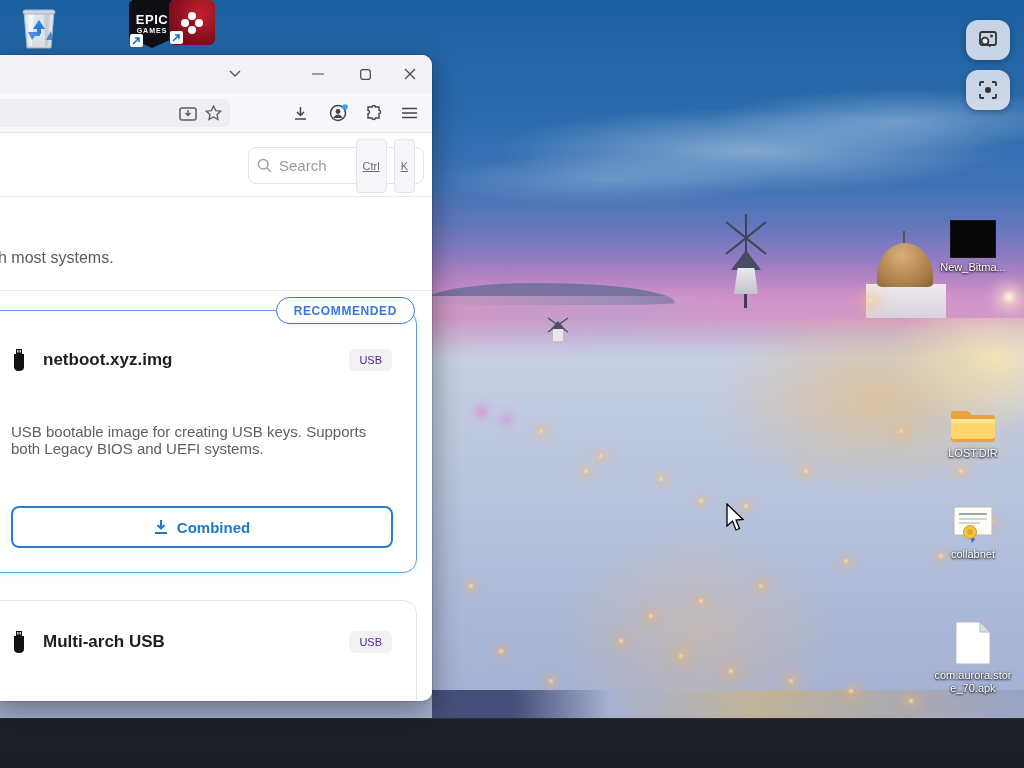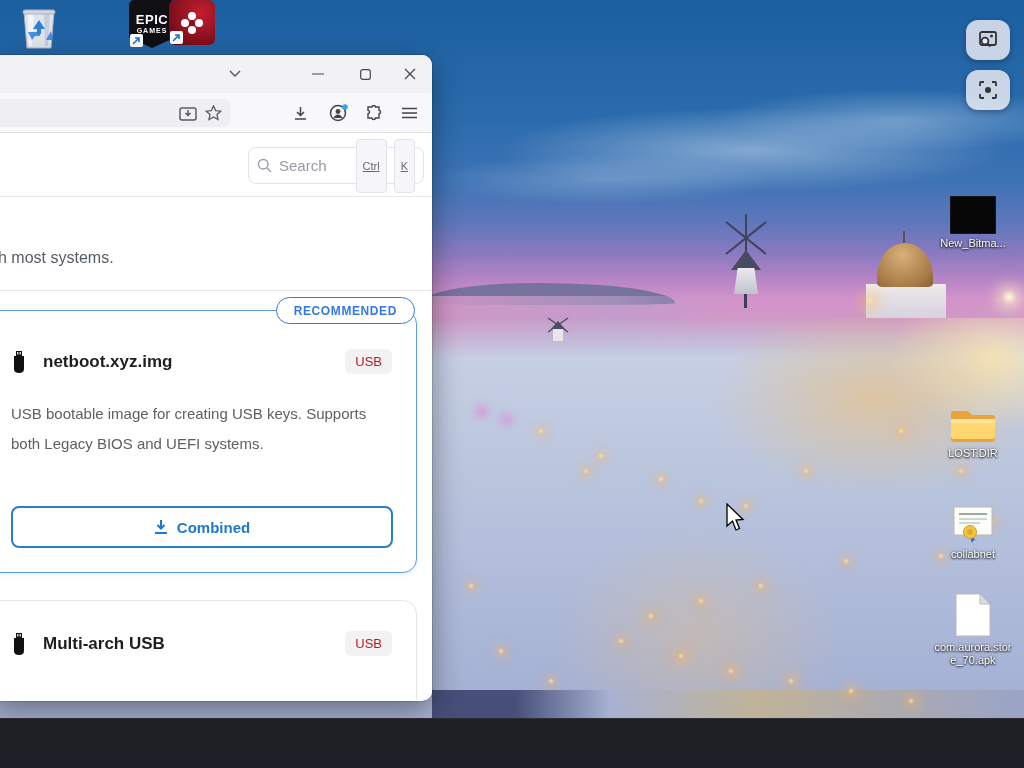--- a/index.html
+++ b/index.html
@@ -86,22 +86,22 @@
   .kbd { background:#f6f6f9; border:1px solid #e3e3ea; border-radius:4px; font-size:11px; color:#69696f; padding:20px 6px;text-decoration:underline; }
   .intro { position:absolute; left:8px; top:116px; font-size:16px; color:#555b63; }
   .hr { position:absolute; left:0; top:157px; width:100%; border-top:1px solid #e9e9ed; }
   .card { position:absolute; left:-20px; width:447px; border-radius:14px; background:#fff; }
   .card1 { top:177px; height:263px; border:1px solid #5f9ed9; box-shadow:0 1px 4px rgba(60,120,200,.15); }
   .card2 { top:467px; height:220px; border:1px solid #e4e4e9; }
   .badge-rec { position:absolute; top:-14px; right:1px; height:27px; padding:0 17px; border:1.5px solid #3578e5; border-radius:14px; background:#fff; color:#3578e5; font-size:12px; font-weight:bold; letter-spacing:.6px; display:flex; align-items:center; }
   .card-head { position:absolute; left:40px; right:24px; display:flex; align-items:center; gap:16px; }
   .card1 .card-head { top:38px; } .card2 .card-head { top:30px; }
   .card-title { font-size:17px; font-weight:700; color:#1c1e21; flex:1; }
-  .tag-pill { background:#f2f2f5; border-radius:6px; font-size:13px; color:#b91c1c; padding:5px 10px; }
-  .card-desc { position:absolute; left:40px; width:380px; font-size:15px; color:#5c6066; line-height:30px; }
+  .tag-pill { background:#f2f2f5; border-radius:6px; font-size:11px; color:#4c1d95; padding:5px 10px; }
+  .card-desc { position:absolute; left:40px; width:380px; font-size:15px; color:#5c6066; line-height:17px;margin-top:24px; }
   .card1 .card-desc { top:88px; } .card2 .card-desc { top:74px; }
   .dl-btn { position:absolute; left:40px; top:195px; width:382px; height:42px; border:2px solid #2e7cc9; border-radius:8px; background:#fff; color:#1e78cb; font-size:15px; font-weight:bold; display:flex; align-items:center; justify-content:center; gap:9px; }
 
   
   .taskbar { position:absolute; left:0; top:718px; width:1024px; height:50px; background:rgba(26,27,32,.97); border-top:1px solid rgba(255,255,255,.06); }
   .cursor { position:absolute; left:725px; top:503px; z-index:60; }.z2{z-index:20}.z3{z-index:30}
 </style>
 </head>
 <body>
 
@@ -177,21 +177,21 @@
           </g>
         </svg>
     </div>
     <div class="shortcut-badge">
       <svg width="9" height="9">
           <path d="M1 8 L7 2 M3 2 h4 v4" stroke="#1a72d8" stroke-width="1.6" fill="none"></path>
         </svg>
     </div>
   </div>
 
-  <div class="dicon" style="left:934px;top:196px;">
+  <div class="dicon" style="left:934px;top:220px;">
     <svg width="46" height="38">
         <rect x="0" y="0" width="46" height="38" fill="#070707" stroke="#2a2a2a"></rect>
       </svg>
     <div class="dicon-label">New_Bitma...</div>
   </div>
   <div class="dicon" style="left:934px;top:505px;">
     <svg width="46" height="40">
       <rect x="4" y="2" width="38" height="28" fill="#fdfdf8" stroke="#b9b9ad"></rect>
       <line x1="9" y1="9" x2="37" y2="9" stroke="#9aa" stroke-width="2"></line>
       <line x1="9" y1="14" x2="37" y2="14" stroke="#bcc" stroke-width="1.5"></line>
@@ -203,21 +203,21 @@
     <div class="dicon-label">collabnet</div>
   </div>
   <div class="dicon" style="left:934px;top:406px;">
     <svg width="48" height="38">
       <path d="M2 8 q0-3 3-3 h14 l4 4 h20 q3 0 3 3 v21 q0 3-3 3 H5 q-3 0-3-3 z" fill="#e8a33d"></path>
       <path d="M2 13 h44 v17 q0 3-3 3 H5 q-3 0-3-3 z" fill="#ffd76e"></path>
       <path d="M2 13 h44 v4 H2 z" fill="#fce39a"></path>
     </svg>
     <div class="dicon-label">LOST.DIR</div>
   </div>
-  <div class="dicon" style="left:934px;top:592px;">
+  <div class="dicon" style="left:934px;top:620px;">
     <svg width="38" height="46">
       <path d="M2 2 h24 l10 10 v32 H2 z" fill="#fff" stroke="#b9b9bd"></path>
       <path d="M26 2 l10 10 h-10 z" fill="#dcdce0" stroke="#b9b9bd"></path>
     </svg>
     <div class="dicon-label">com.aurora.store_70.apk</div>
   </div>
 
   <div class="fab" style="top:20px;">
     <svg width="22" height="20">
       <rect x="3" y="2" width="16" height="13" rx="2" fill="none" stroke="#333" stroke-width="1.8"></rect>

